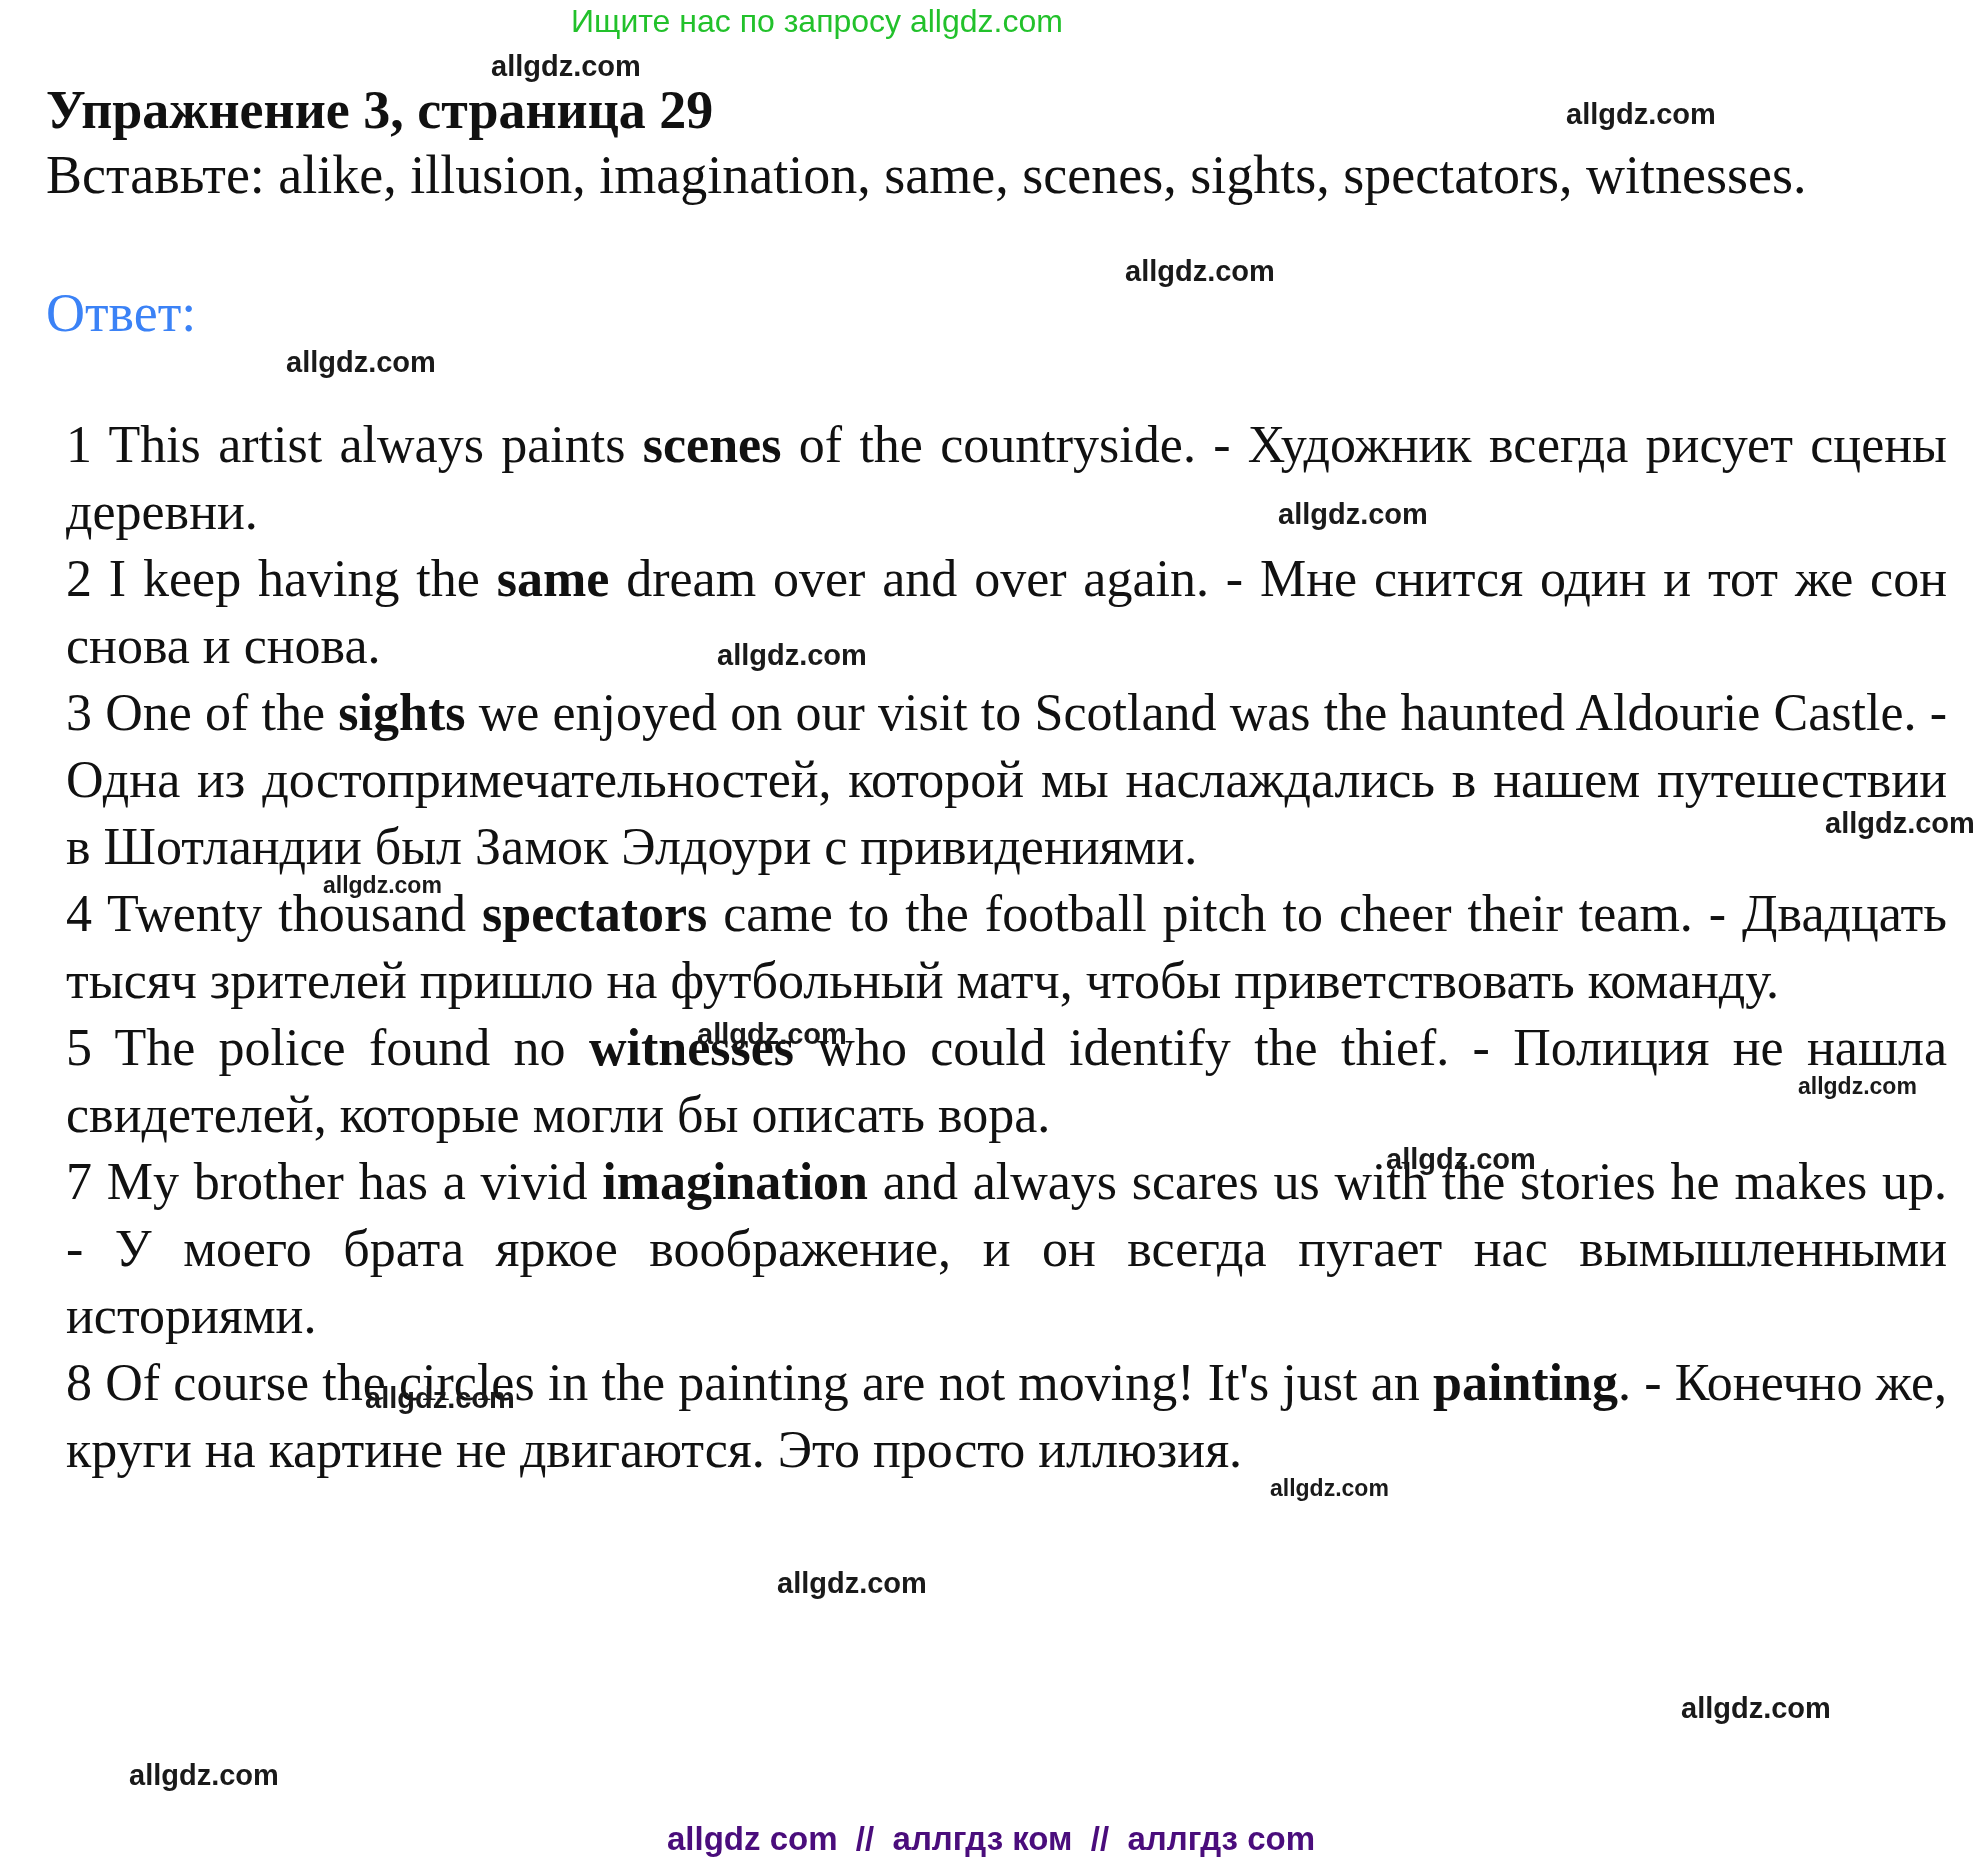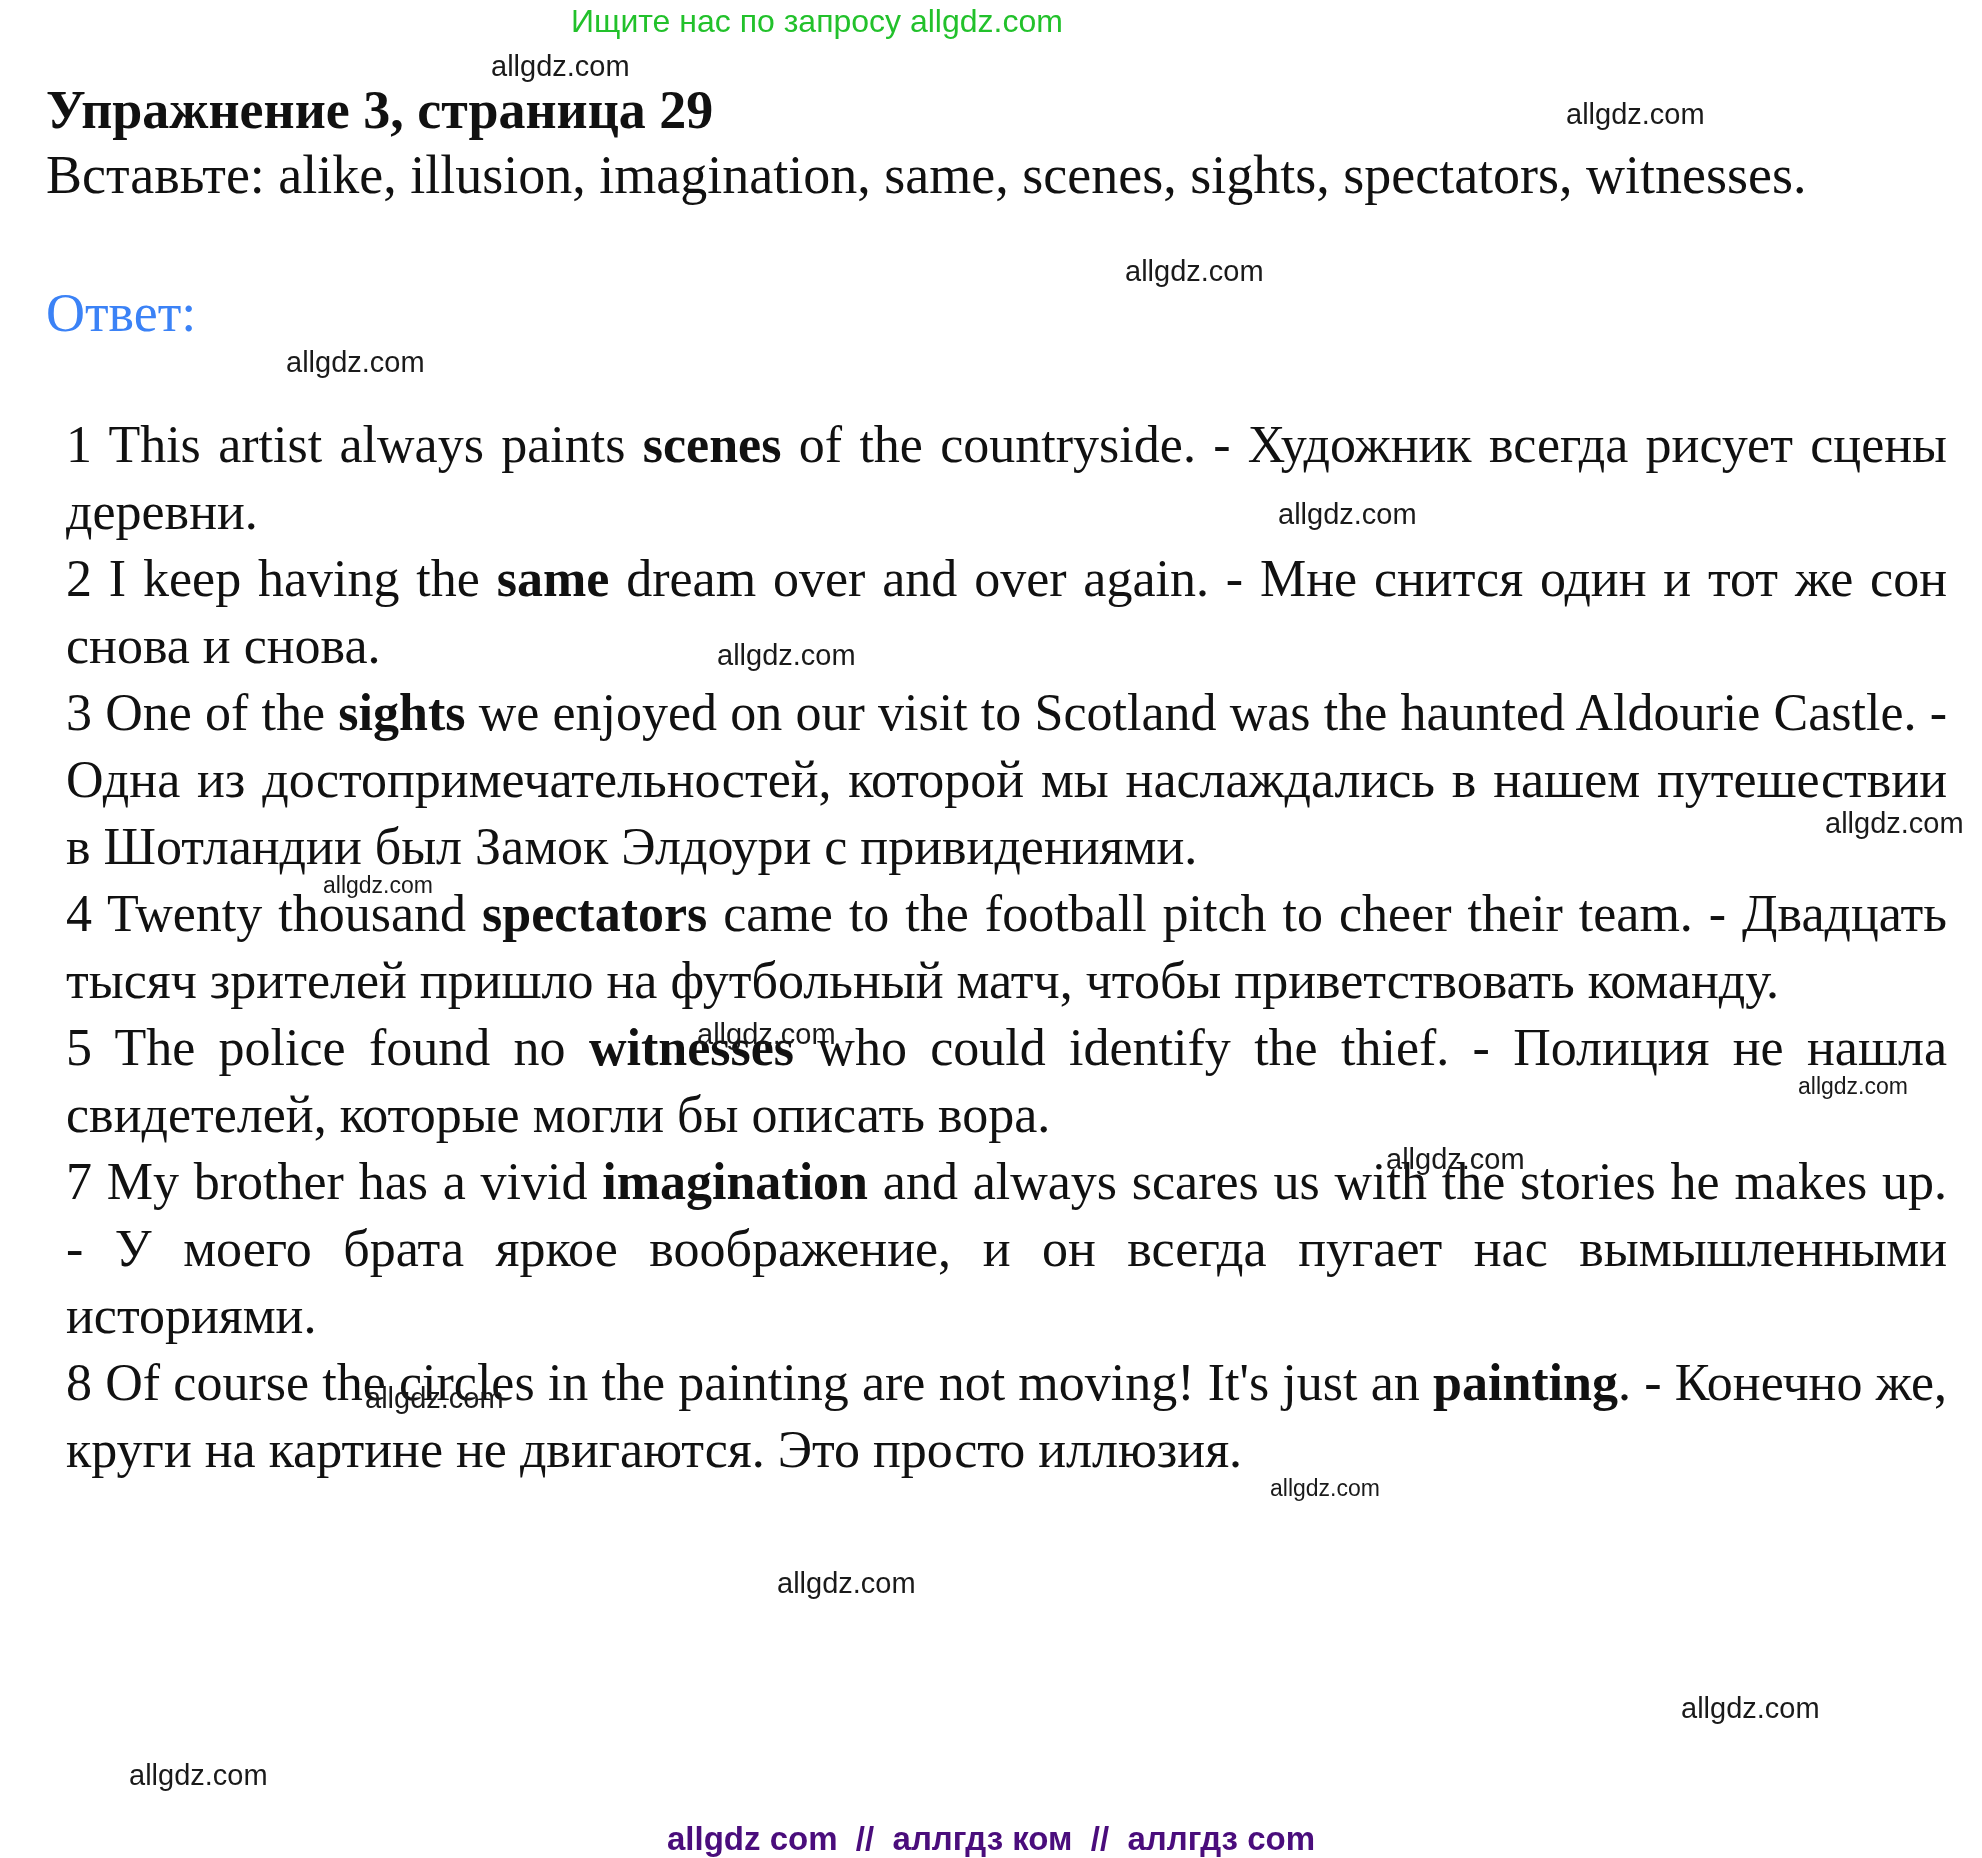--- a/index.html
+++ b/index.html
@@ -4,21 +4,21 @@
 <style>
   html, body { margin: 0; padding: 0; background: #ffffff; }
   body { width: 1982px; height: 1859px; position: relative; overflow: hidden; }
   .top-banner {
     position: absolute; left: 0; top: 0; width: 1634px; text-align: center;
     font-family: "Liberation Sans", sans-serif; font-size: 32px; color: #22c12b;
     line-height: 42px;
   }
   .wm {
     position: absolute; font-family: "Liberation Sans", sans-serif; color: #1a1a1a;
-    font-size: 29px; line-height: 32px; white-space: nowrap;
+    font-size: 29px; line-height: 32px; white-space: nowrap; font-weight: bold;
   }
   .wm.small { font-size: 23px; line-height: 26px; }
   .title {
     position: absolute; left: 46px; top: 78px; font-family: "Liberation Serif", serif;
     font-weight: bold; font-size: 54px; line-height: 64px; color: #111;
     white-space: nowrap;
   }
   .instruction {
     position: absolute; left: 46px; top: 143px; font-family: Liberation Serif, serif;
     font-size: 54px; line-height: 64px; color: #111; white-space: nowrap;

